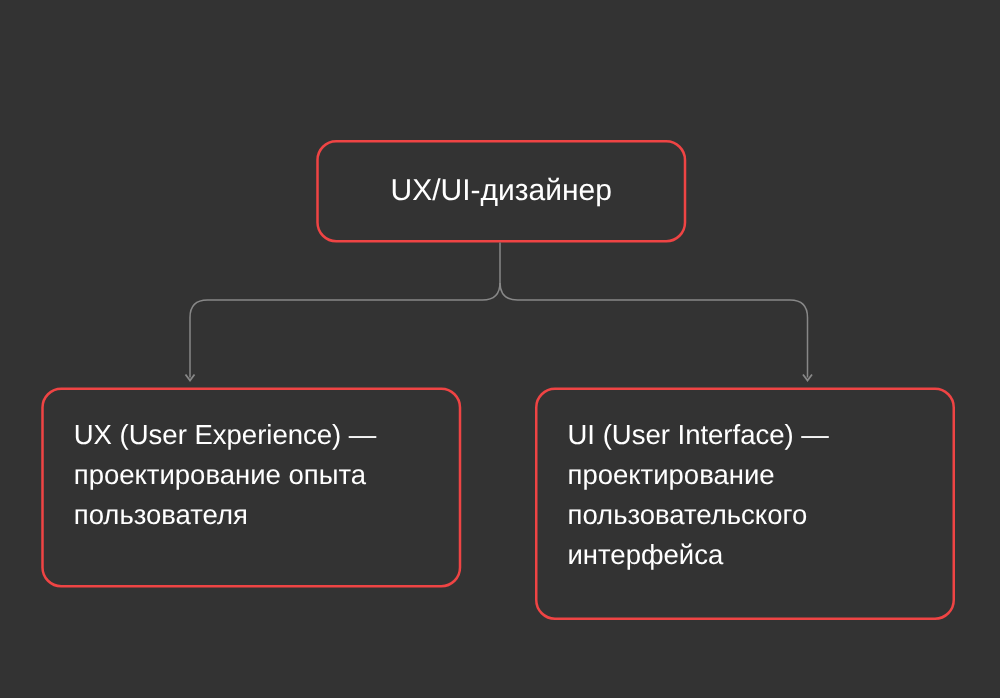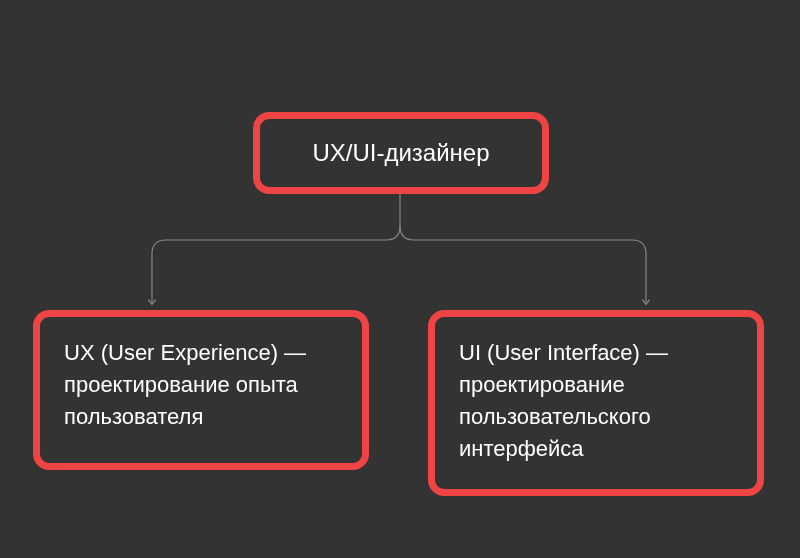--- a/index.html
+++ b/index.html
@@ -16,21 +16,21 @@
       position: relative;
       overflow: hidden;
     }
     .diagram {
       width: 100%;
       height: 100%;
       position: relative;
     }
     .box {
       position: absolute;
-      border: 7px solid #ef4444;
+      border: 2px solid #ef4444;
       border-radius: 16px;
       color: #ffffff;
       display: flex;
       align-items: flex-start;
       justify-content: flex-start;
       padding: 20px 24px;
     }
     .root-box {
       left: 253px;
       top: 112px;

